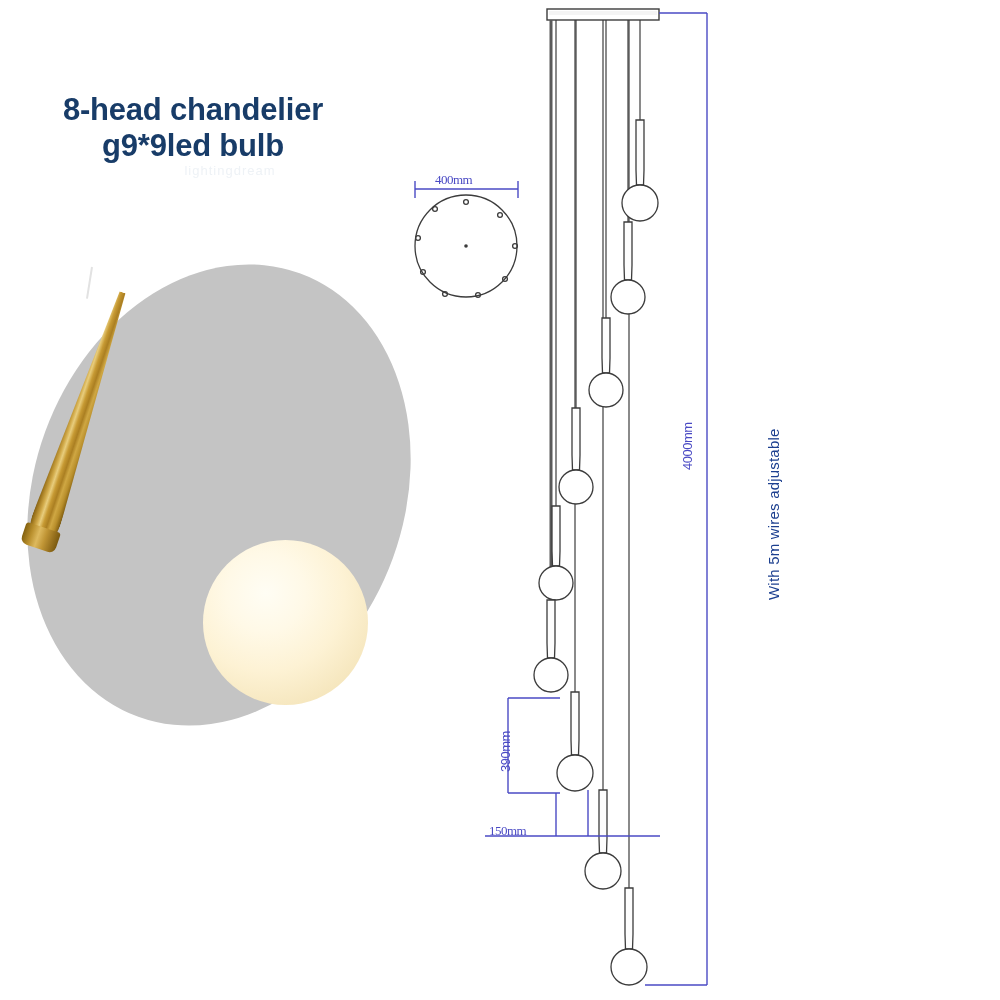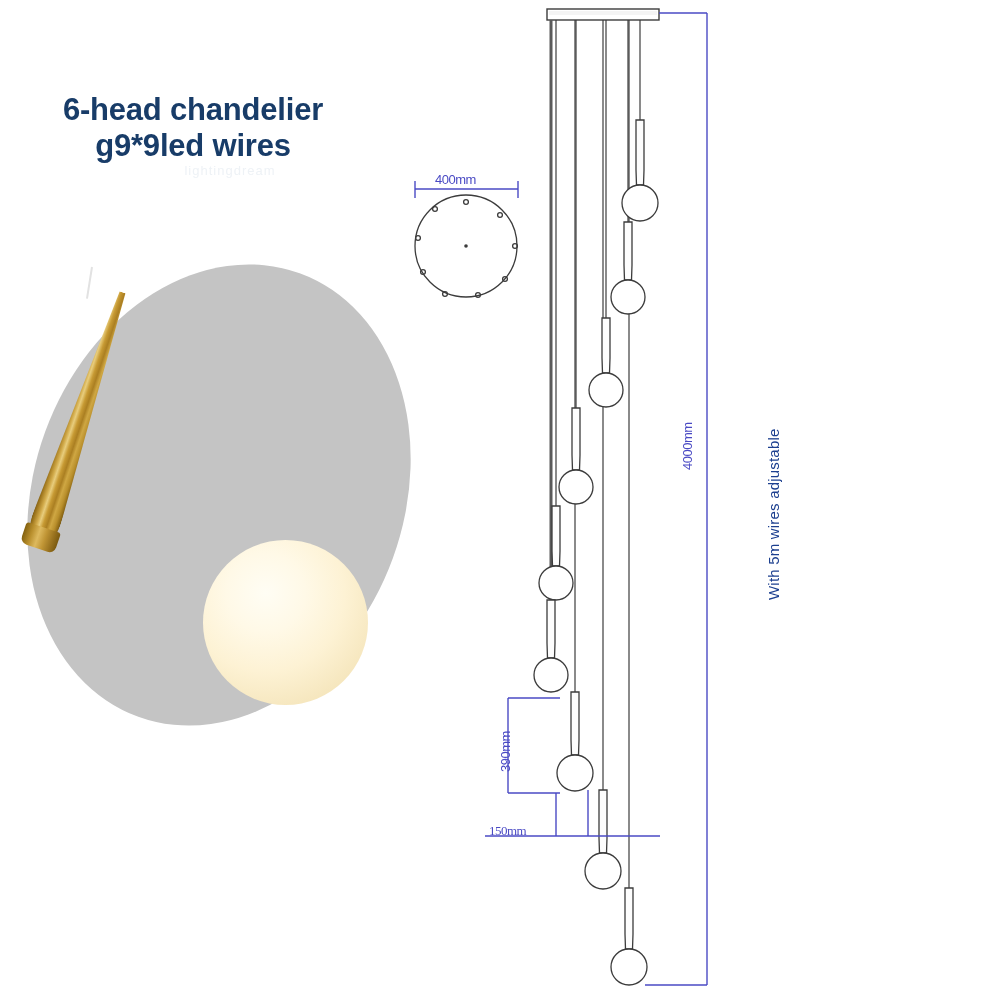--- a/index.html
+++ b/index.html
@@ -144,21 +144,21 @@
 
   
   .dim-label {
     position: absolute;
     color: #4a4ac4;
     font-family: "Liberation Sans", sans-serif;
     font-size: 13px;
     letter-spacing: -0.5px;
     white-space: nowrap;
   }
-  #dim-400mm { left: 435px; top: 172px; }
+  #dim-400mm { left: 435px; top: 172px; font-family: Liberation Serif, serif; }
   #dim-4000mm {
     left: 680px; top: 470px;
     transform: rotate(-90deg);
     transform-origin: left top;
   }
   #dim-390mm {
     left: 498px; top: 772px;
     transform: rotate(-90deg);
     transform-origin: left top;
   }
@@ -174,22 +174,22 @@
     transform: rotate(-90deg);
     transform-origin: left top;
   }
 </style>
 </head>
 <body>
 
 <div id="page">
 
   <div id="title-block">
-    <span class="tline l1">6-head chandelier</span>
-    <span class="tline l2">g9*9led wires</span>
+    <span class="tline l1">8-head chandelier</span>
+    <span class="tline l2">g9*9led bulb</span>
   </div>
   <div id="watermark">lightingdream</div>
 
   <div id="product-photo">
     <div id="photo-ellipse"></div>
     <div id="photo-wire"></div>
     <div id="photo-cone-wrap">
       <div id="photo-cone"></div>
       <div id="photo-collar"></div>
     </div>

